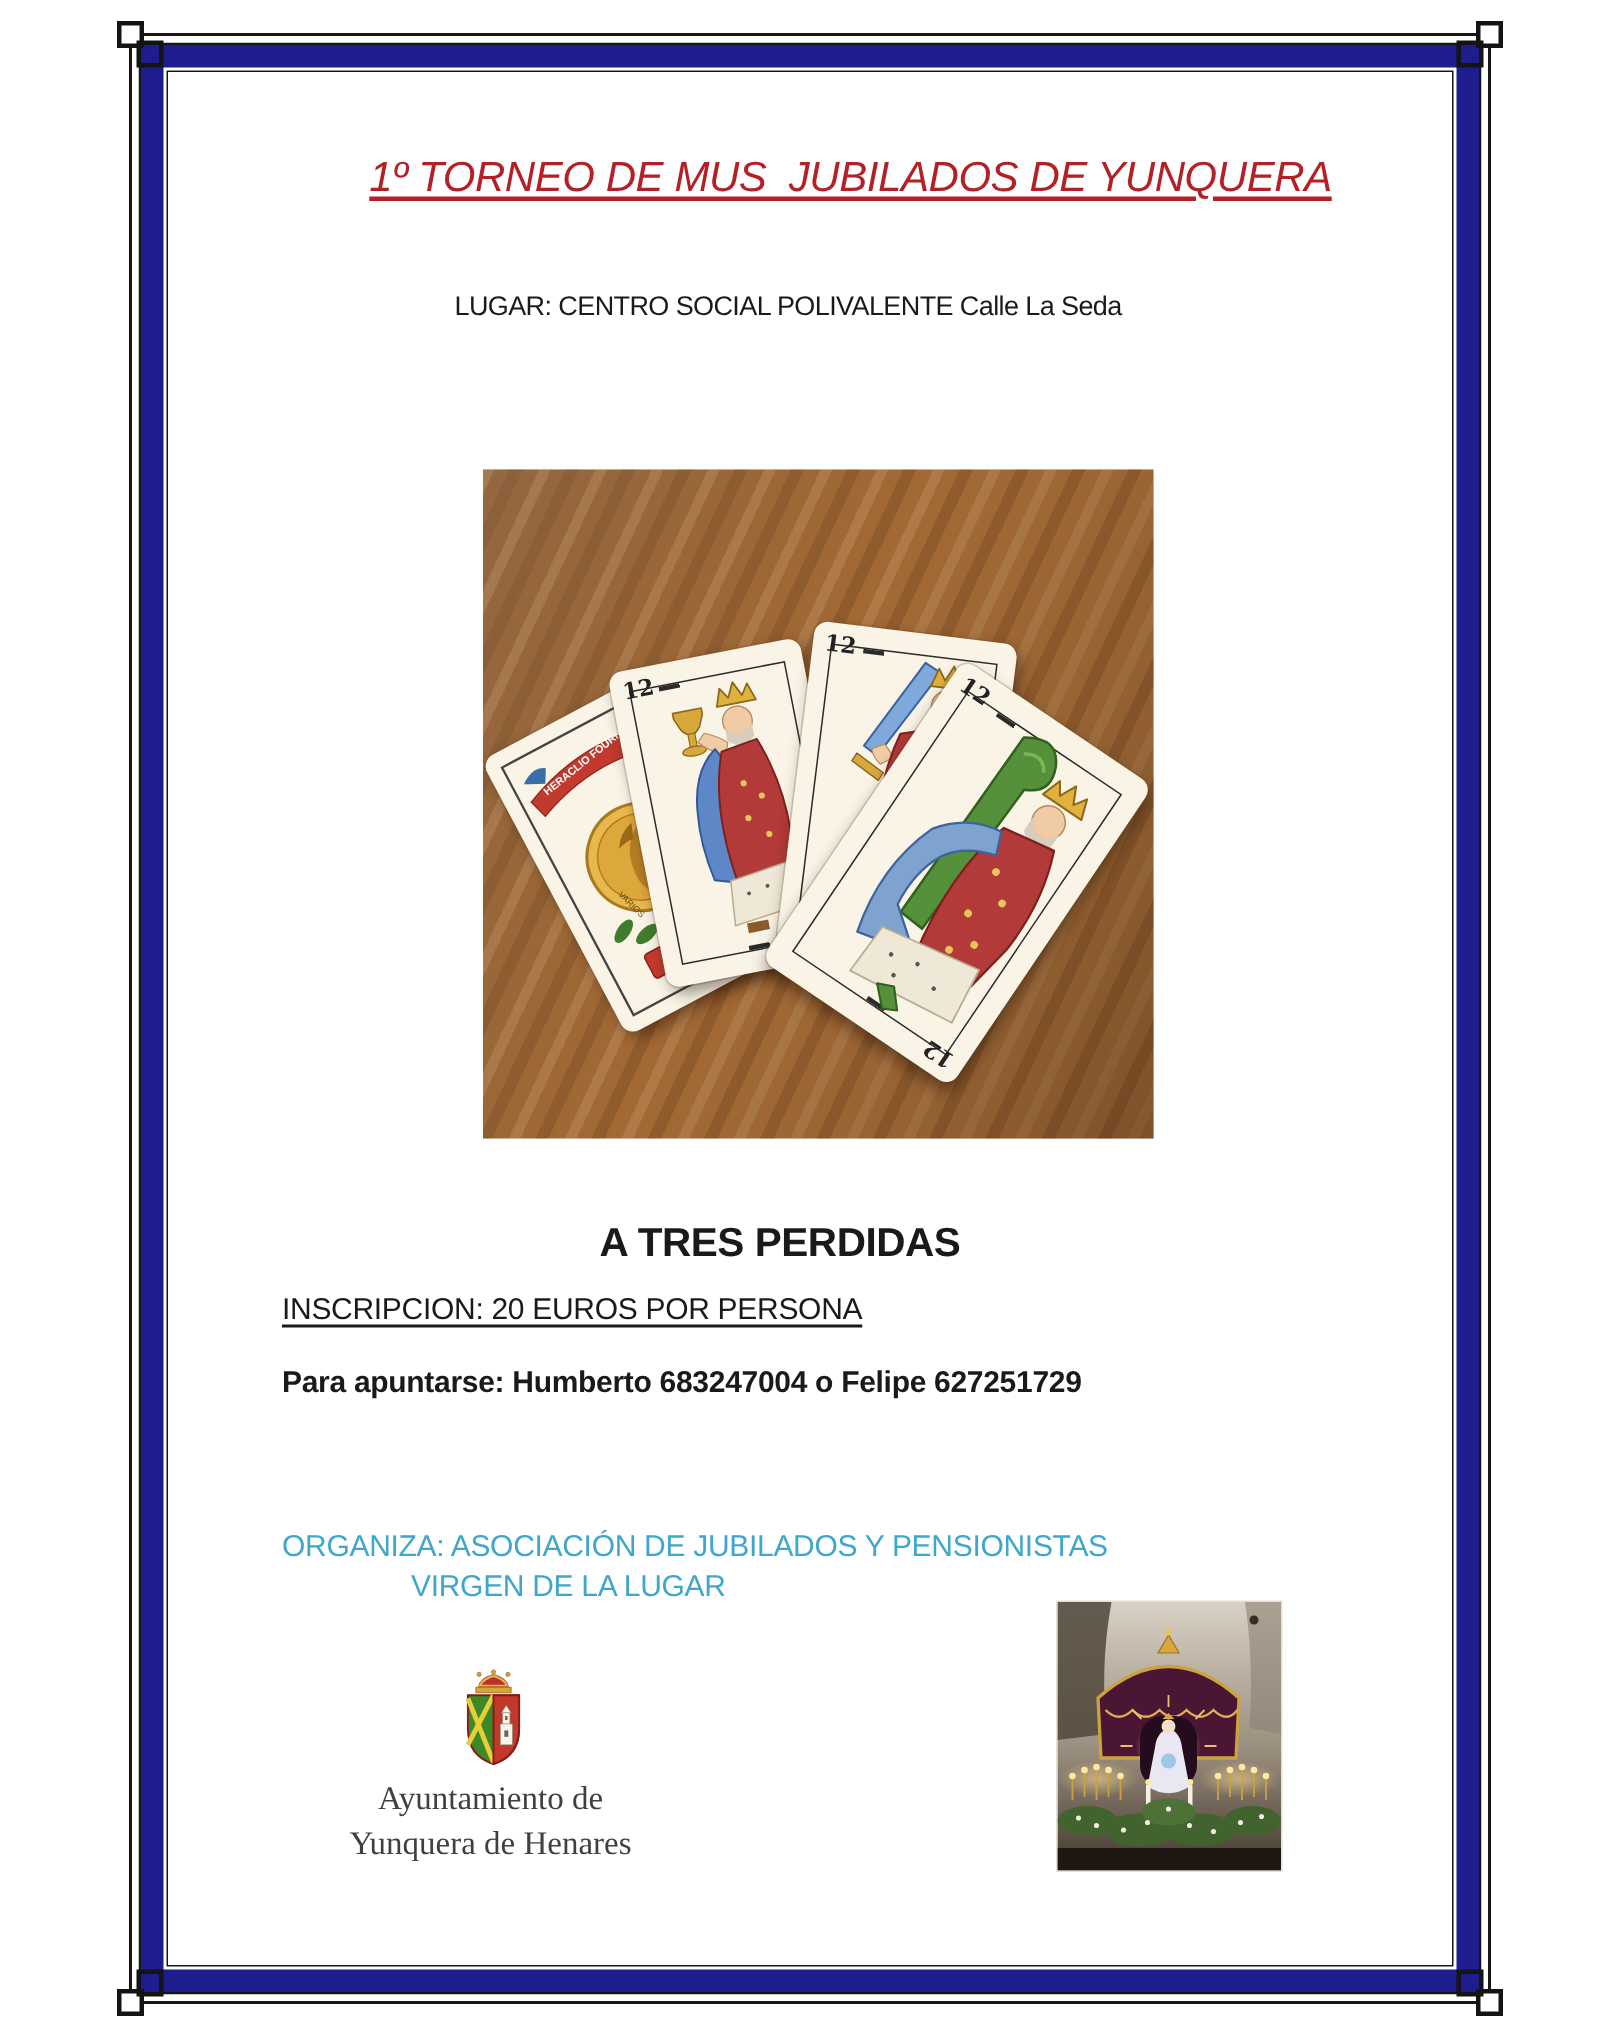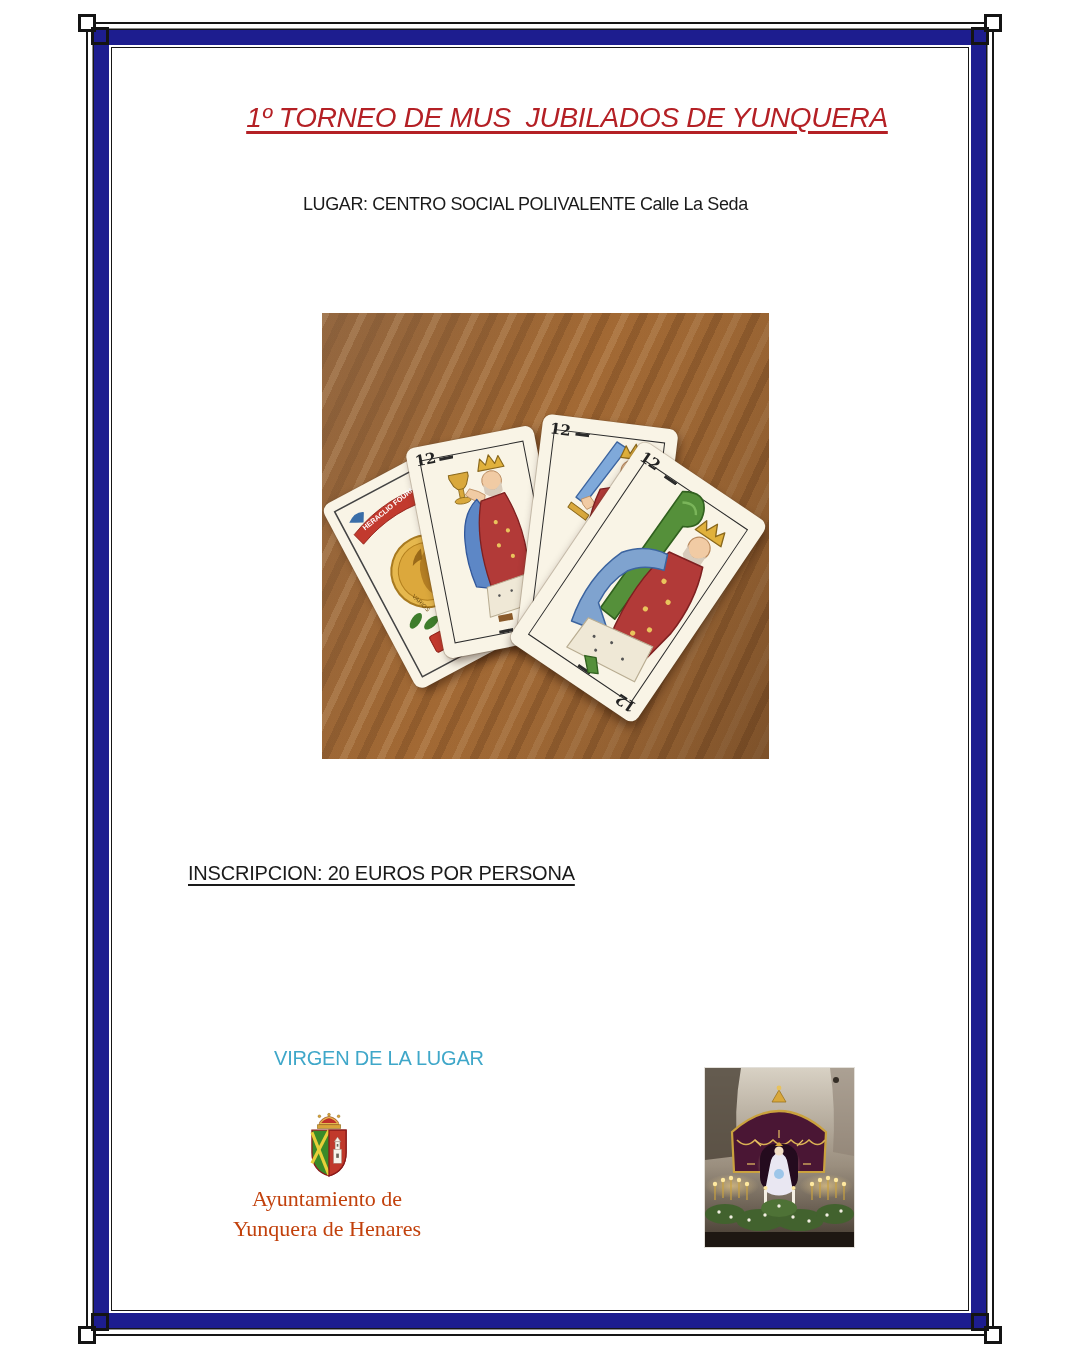--- a/index.html
+++ b/index.html
@@ -38,21 +38,21 @@
   .line-date{position:absolute;left:303px;top:158px;font-size:26px;letter-spacing:-0.4px;}
   .line-place{position:absolute;left:303px;top:194px;font-size:18px;letter-spacing:-0.4px;}
   .mode{position:absolute;left:120px;top:813px;width:800px;text-align:center;
     font-size:27px;font-weight:bold;letter-spacing:-0.3px;}
   .inscription{position:absolute;left:188px;top:862px;font-size:20px;font-weight:normal;
     text-decoration:underline;text-decoration-thickness:2px;text-underline-offset:4px;letter-spacing:-0.2px;}
   .contact{position:absolute;left:188px;top:911px;font-size:20px;font-weight:bold;letter-spacing:-0.2px;}
   .org1{position:absolute;left:188px;top:1020px;font-size:20px;color:var(--teal);letter-spacing:-0.2px;}
   .org2{position:absolute;left:274px;top:1047px;font-size:20px;color:var(--teal);letter-spacing:-0.2px;}
   .townhall{position:absolute;left:227px;top:1184px;width:200px;text-align:center;
-    font-family:"Liberation Serif",serif;font-size:22px;color:#c2410c;line-height:1.35;}
+    font-family:"Liberation Serif",serif;font-size:22px;color:#404040;line-height:1.35;}
 
   
   .photo-cards{
     position:absolute;left:322px;top:313px;width:447px;height:446px;overflow:hidden;
     background:
       linear-gradient(295deg, rgba(52,24,6,0.50), rgba(52,24,6,0) 55%),
       linear-gradient(115deg, rgba(255,235,200,0.18), rgba(0,0,0,0) 45%),
       repeating-linear-gradient(115deg,
         rgba(255,228,190,0.14) 0 7px, rgba(0,0,0,0) 7px 16px,
         rgba(74,38,12,0.20) 16px 24px, rgba(0,0,0,0) 24px 34px),
@@ -223,21 +223,24 @@
               <circle cx="64" cy="92" r="1.7"></circle>
               <circle cx="74" cy="102" r="1.7"></circle>
               <circle cx="66" cy="110" r="1.7"></circle>
             </g>
           <path d="M48,140 l8,8 6,-3 -7,-8 z" fill="#55903a" stroke="#31611f" stroke-width="0.9"></path>
         </g>
       </svg>
     </div>
   </div>
 
+  <div class="mode">A TRES PERDIDAS</div>
   <div class="inscription">INSCRIPCION: 20 EUROS POR PERSONA</div>
+  <div class="contact">Para apuntarse: Humberto 683247004 o Felipe 627251729</div>
+  <div class="org1">ORGANIZA: ASOCIACIÓN DE JUBILADOS Y PENSIONISTAS</div>
   <div class="org2">VIRGEN DE LA LUGAR</div>
 
   <div class="crest">
     <svg viewBox="0 0 90 135">
       <g>
         <circle cx="27" cy="8" r="2.6" fill="#d9a33a" stroke="#8a681c" stroke-width="0.8"></circle>
         <circle cx="45" cy="5" r="2.6" fill="#d9a33a" stroke="#8a681c" stroke-width="0.8"></circle>
         <circle cx="63" cy="8" r="2.6" fill="#d9a33a" stroke="#8a681c" stroke-width="0.8"></circle>
         <path d="M26,24 q2,-12 19,-16 q17,4 19,16 z" fill="#c03028" stroke="#8a681c" stroke-width="1"></path>
         <path d="M28,22 q5,-9 17,-12 q12,3 17,12 z" fill="none" stroke="#e3b84f" stroke-width="2.4"></path>

